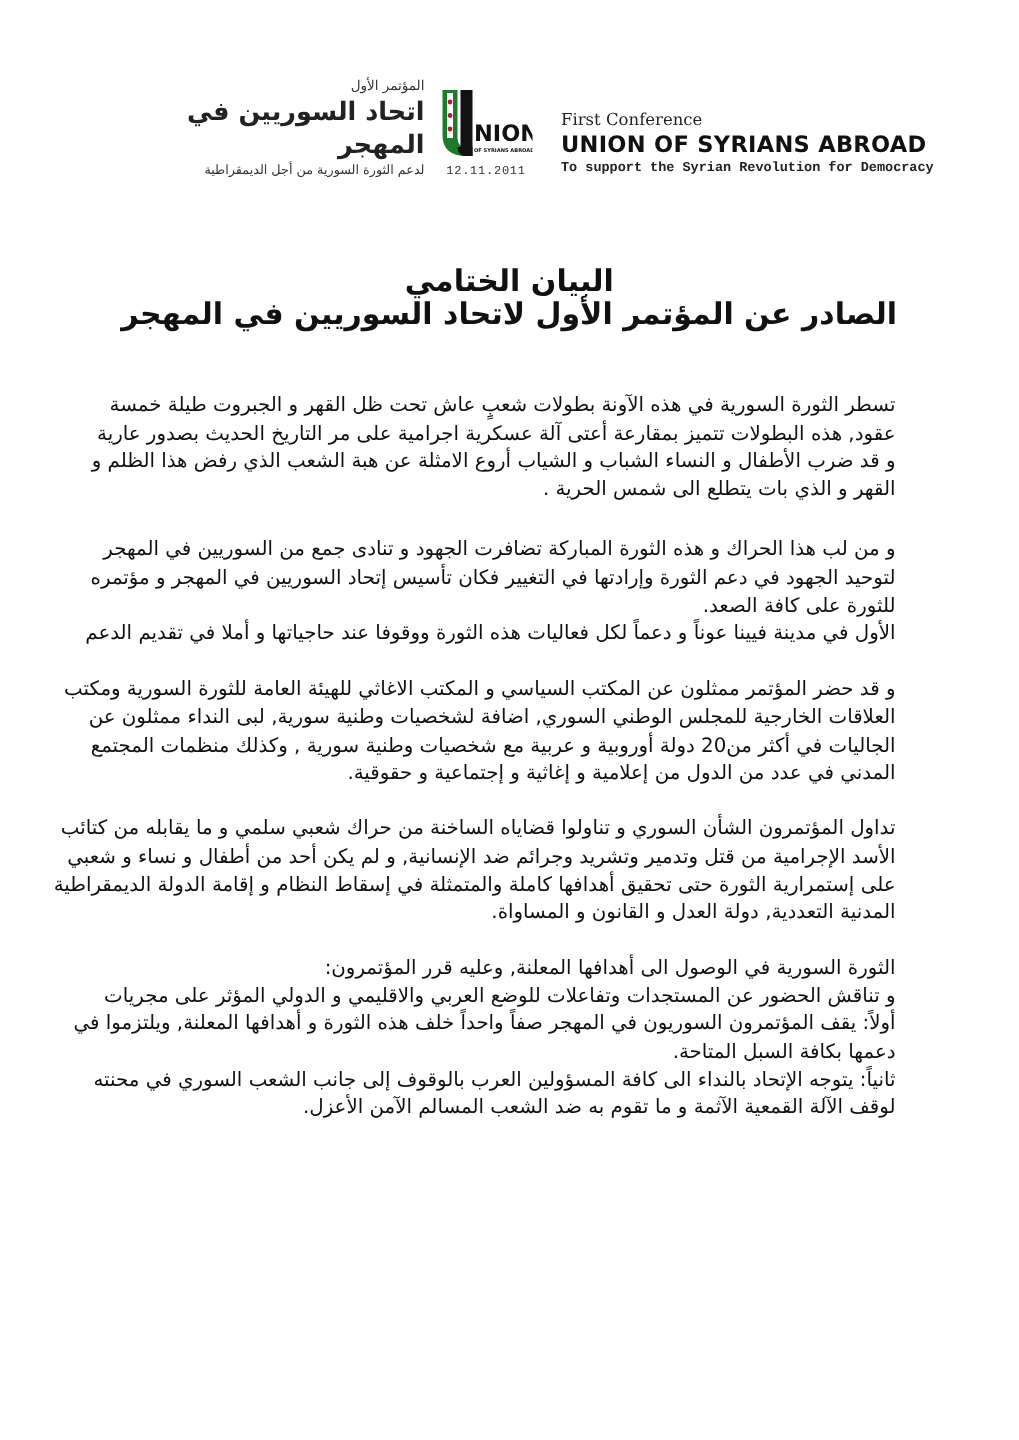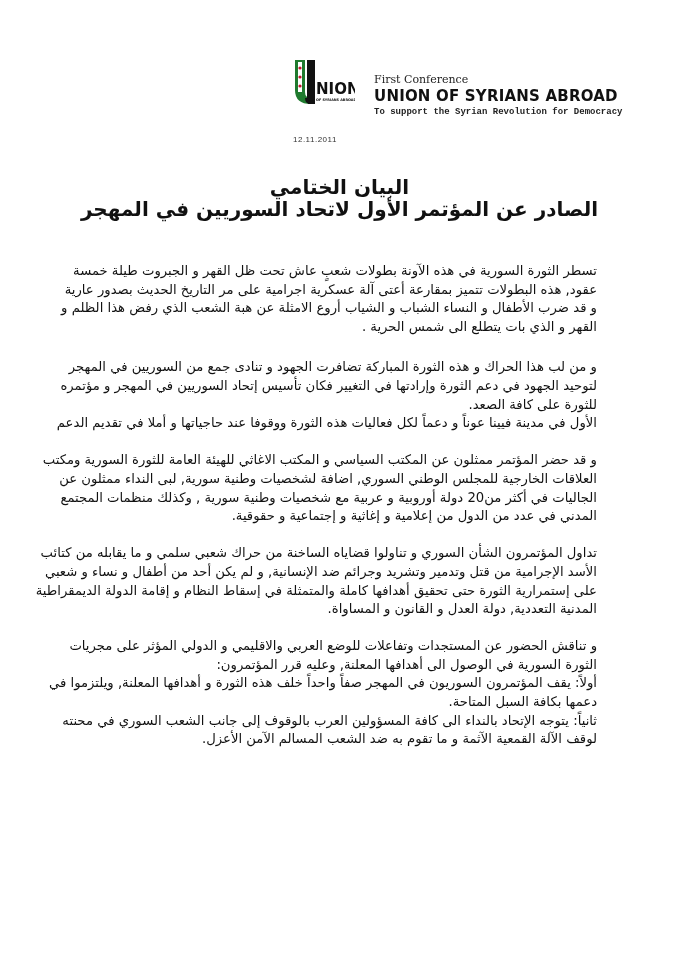--- a/index.html
+++ b/index.html
@@ -51,25 +51,25 @@
     left: 293px;
     top: 10px;
     width: 62px;
     height: 48px;
   }
   .logo-date {
     position: absolute;
     left: 293px;
     top: 62px;
     width: 62px;
-    font-family: Liberation Sans, sans-serif;
+    text-align: center;
+    font-family: Liberation Mono, monospace;
     font-size: 8px;
     color: #333;
     letter-spacing: 0.5px;
-    margin-top: 25px;
   }
   .en-brand {
     position: absolute;
     left: 374px;
     top: 6px;
     width: 300px;
     margin-top: 19px;
   }
   .en-small {
     font-family: "DejaVu Serif", "Liberation Serif", serif;
@@ -122,20 +122,25 @@
   .para.p1 { margin-bottom: 22px; }
   .line {
     white-space: nowrap;
     display: block;
   }
 </style>
 </head>
 <body>
 
 <div class="header">
+  <div class="ar-brand">
+    <div class="ar-small">المؤتمر الأول</div>
+    <div class="ar-main">اتحاد السوريين في المهجر</div>
+    <div class="ar-sub">لدعم الثورة السورية من أجل الديمقراطية</div>
+  </div>
 
   <div class="logo">
     <svg width="62" height="48" viewBox="0 0 62 48">
 
       <path d="M2 2 H12 V34 Q12 40 18 40 V46 Q2 46 2 32 Z" fill="#1f7a2e"></path>
 
       <rect x="5" y="4" width="4" height="30" fill="#ffffff"></rect>
 
       <circle cx="7" cy="10" r="1.6" fill="#c8102e"></circle>
       <circle cx="7" cy="19" r="1.6" fill="#c8102e"></circle>
@@ -180,20 +185,20 @@
     <span class="line">الجاليات في أكثر من20 دولة أوروبية و عربية مع شخصيات وطنية سورية , وكذلك منظمات المجتمع</span>
     <span class="line">المدني في عدد من الدول من إعلامية و إغاثية و إجتماعية و حقوقية.</span>
   </div>
   <div class="para">
     <span class="line">تداول المؤتمرون الشأن السوري و تناولوا قضاياه الساخنة من حراك شعبي سلمي و ما يقابله من كتائب</span>
     <span class="line">الأسد الإجرامية من قتل وتدمير وتشريد وجرائم ضد الإنسانية, و لم يكن أحد من أطفال و نساء و شعبي</span>
     <span class="line">على إستمرارية الثورة حتى تحقيق أهدافها كاملة  والمتمثلة في إسقاط النظام و إقامة الدولة الديمقراطية</span>
     <span class="line">المدنية التعددية, دولة العدل و القانون و المساواة.</span>
   </div>
   <div class="para">
+    <span class="line">الثورة السورية في الوصول الى أهدافها المعلنة, وعليه قرر المؤتمرون:</span>
     <span class="line">و تناقش الحضور عن المستجدات وتفاعلات للوضع العربي والاقليمي و الدولي المؤثر على مجريات</span>
-    <span class="line">الثورة السورية في الوصول الى أهدافها المعلنة, وعليه قرر المؤتمرون:</span>
     <span class="line">أولاً: يقف المؤتمرون السوريون في المهجر صفاً واحداً خلف هذه الثورة و أهدافها المعلنة, ويلتزموا في</span>
     <span class="line">دعمها بكافة السبل المتاحة.</span>
     <span class="line">ثانياً: يتوجه الإتحاد بالنداء الى كافة المسؤولين العرب بالوقوف إلى جانب الشعب السوري في محنته</span>
     <span class="line">لوقف الآلة القمعية الآثمة و ما تقوم به ضد الشعب المسالم الآمن الأعزل.</span>
   </div>
 </div>
 
 </body></html>

